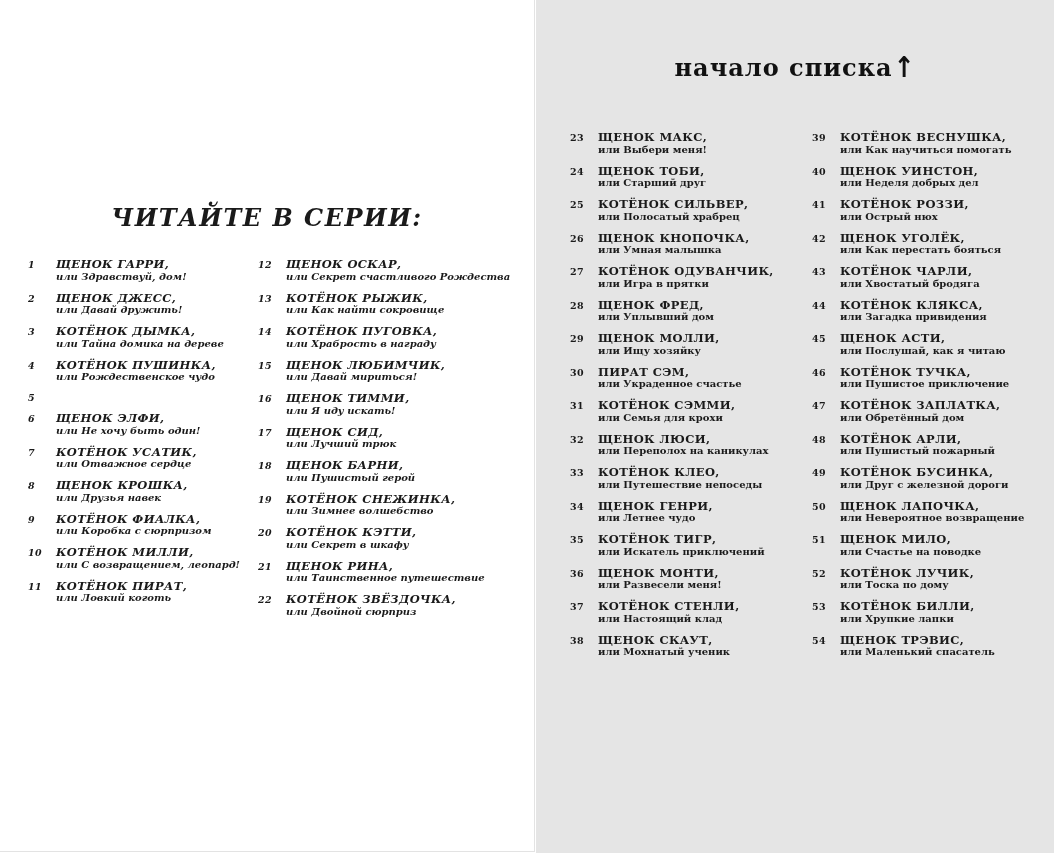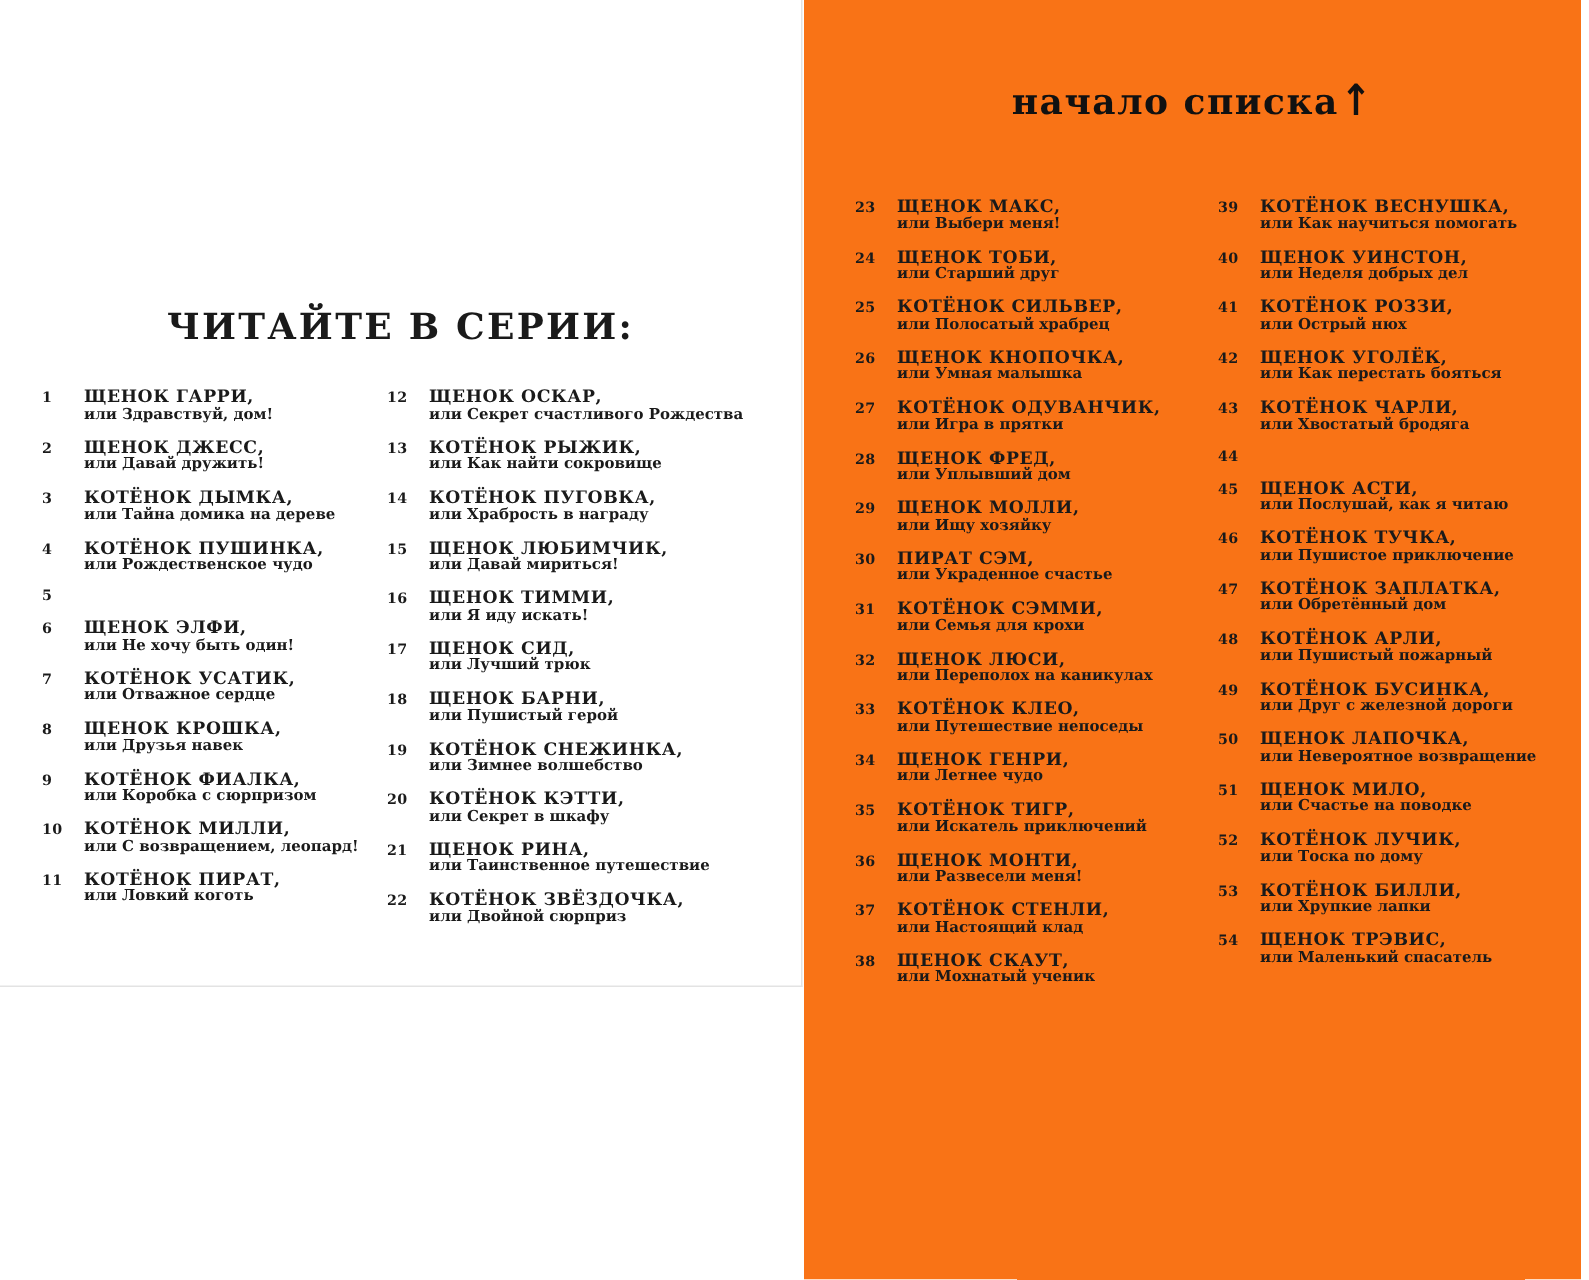--- a/index.html
+++ b/index.html
@@ -6,29 +6,30 @@
   html,body { width:1059px; height:853px; }
   body {
     background:#ffffff;
     font-family:"DejaVu Serif", serif;
     color:#1a1a1a;
     position:relative;
     overflow:hidden;
   }
   .page-left {
     position:absolute; left:0; top:0;
-    width:535px; height:658px;
+    width:535px; height:852px;
     background:#fff;
     border-right:1px solid #e3e3e3;
     border-bottom:1px solid #e3e3e3;
+    font-style:italic;
   }
   .page-right {
     position:absolute; left:536px; top:0;
     width:518px; height:853px;
-    background:#f97316;
+    background:#e5e5e5;
   }
   .series-title {
     position:absolute; top:203px; left:0;
     width:100%;
     text-align:center;
     font-size:24px;
     font-weight:700;
     letter-spacing:1.5px;
     white-space:nowrap;
   }
@@ -434,20 +435,24 @@
   <div class="entry">
     <span class="num">43</span>
     <span class="txt">
       <span class="t">КОТЁНОК ЧАРЛИ,</span>
       <span class="s">или Хвостатый бродяга</span>
     </span>
   </div>
 
   <div class="entry">
     <span class="num">44</span>
+    <span class="txt">
+      <span class="t">КОТЁНОК КЛЯКСА,</span>
+      <span class="s">или Загадка привидения</span>
+    </span>
   </div>
 
   <div class="entry">
     <span class="num">45</span>
     <span class="txt">
       <span class="t">ЩЕНОК АСТИ,</span>
       <span class="s">или Послушай, как я читаю</span>
     </span>
   </div>
 

